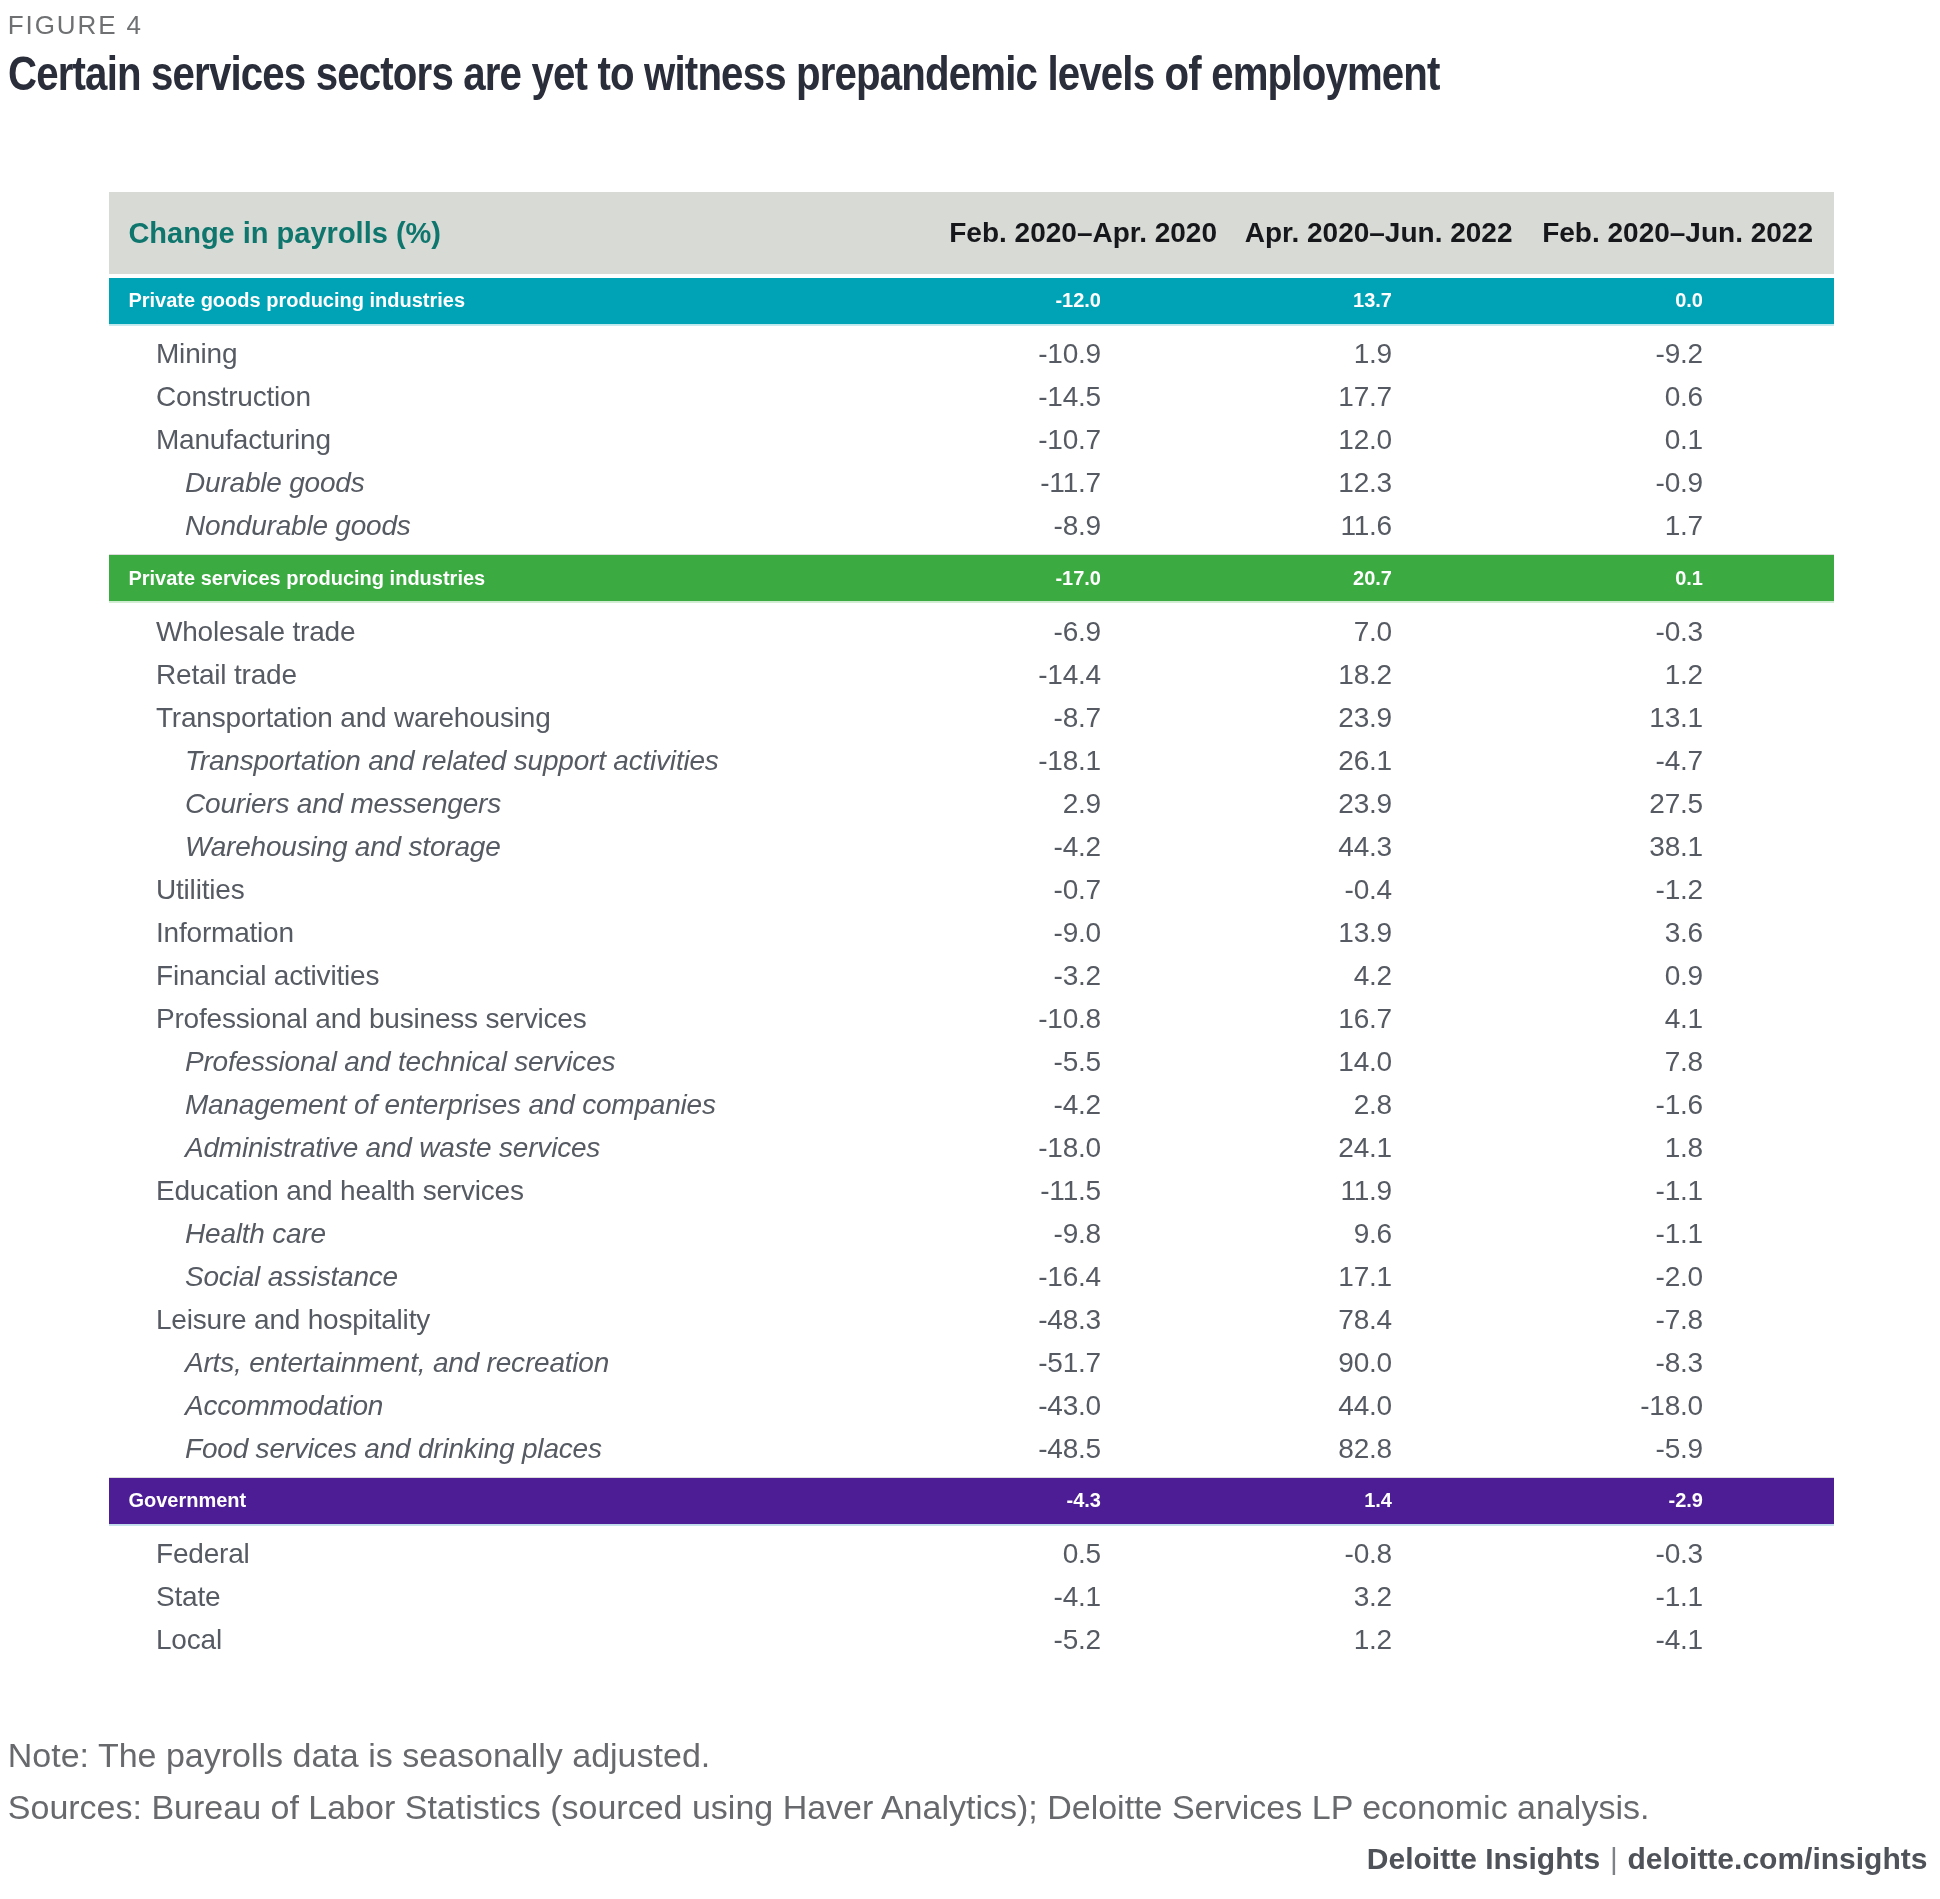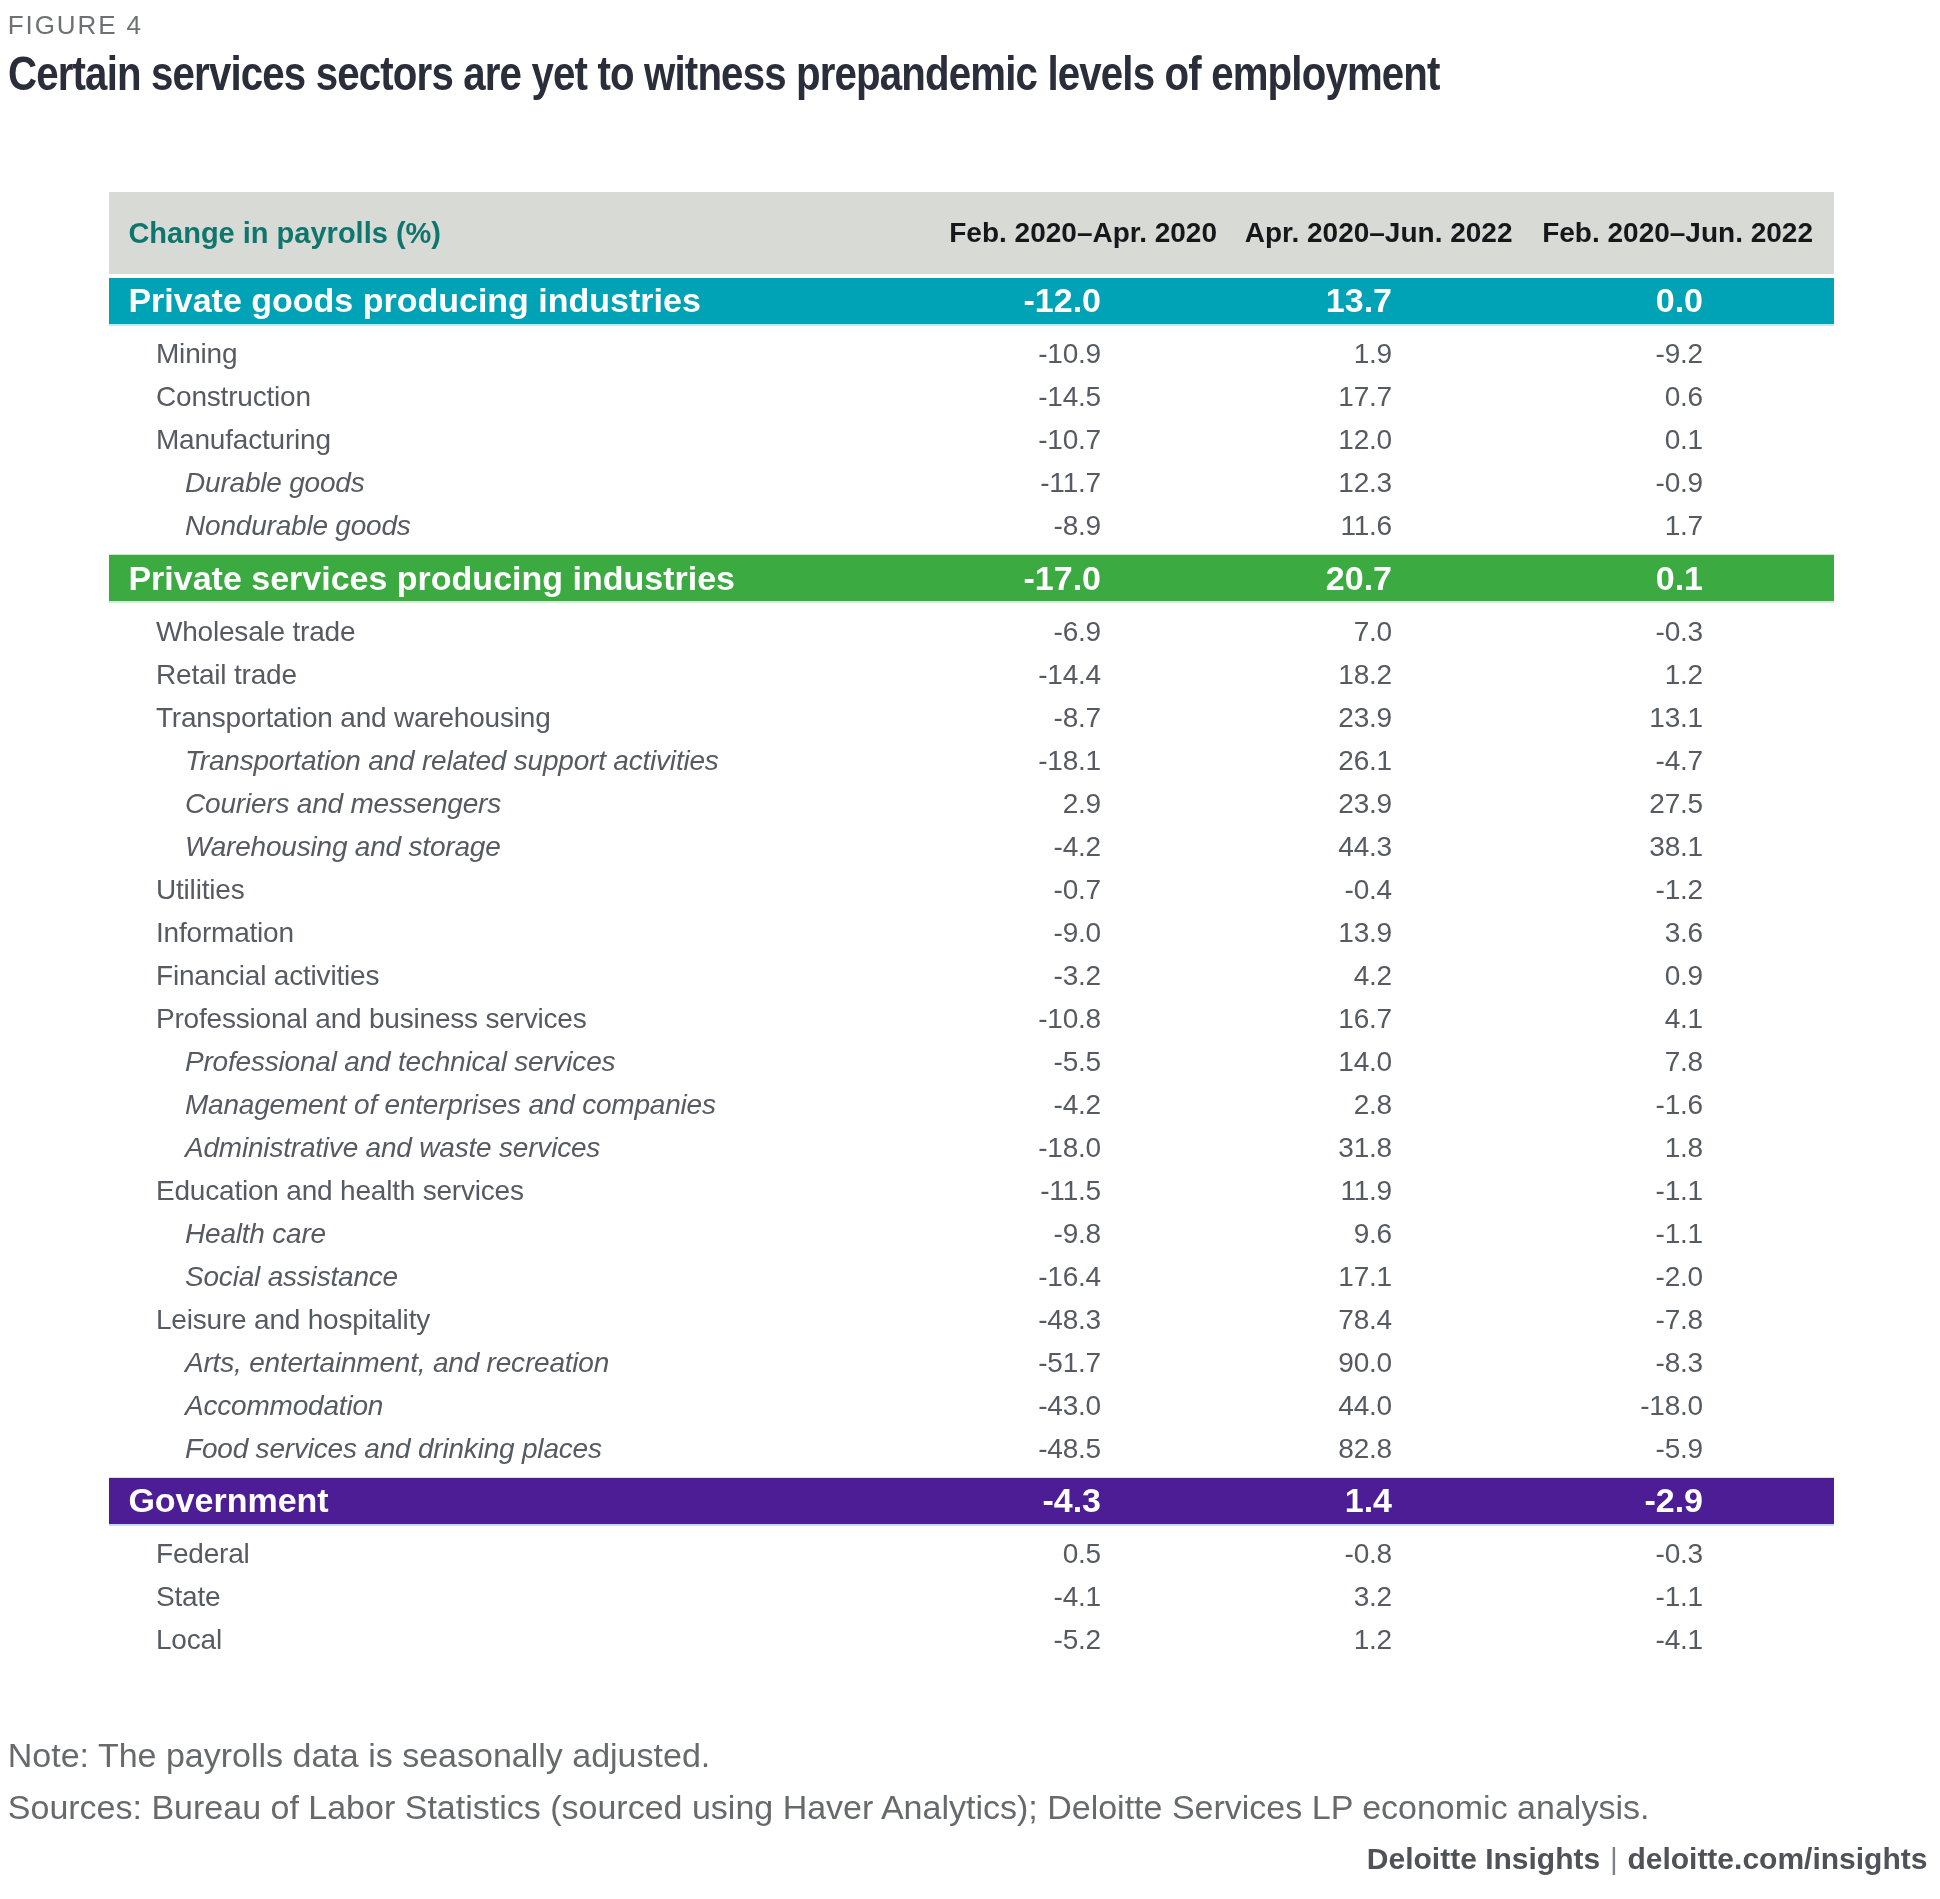--- a/index.html
+++ b/index.html
@@ -21,21 +21,21 @@
   .thead{
     height:82px;background:#D8DAD6;display:flex;align-items:center;margin-bottom:3.9px;
   }
   .thead-label{padding-left:19.4px;font-size:29px;font-weight:700;color:#0f766e;}
   .thead-cols{margin-left:auto;display:flex;gap:17.5px;padding-right:21px;}
   .thead-col{font-size:28px;font-weight:700;color:#15171B;white-space:nowrap;text-align:right;}
   .thead-col:nth-child(1){min-width:291px;}
   .thead-col:nth-child(2){min-width:278px;}
   .thead-col:nth-child(3){min-width:283px;}
   .grid{display:grid;grid-template-columns:1fr 194px 291px 311px 131px;align-items:center;}
-  .band{height:46px;color:#ffffff;font-weight:700;font-size:34px;}
+  .band{height:46px;color:#ffffff;font-weight:700;font-size:20px;}
   .band-label{padding-left:19.4px;}
   .rows{padding:8.7px 0 6.8px;}
   .section:not(:last-child) .rows{border-bottom:1px solid #DCDDDA;}
   .row{height:43px;font-size:28px;color:#565A62;letter-spacing:-0.2px;}
   .label.ind1{padding-left:47px;}
   .label.ind2{padding-left:76px;font-style:italic;}
   .num{text-align:right;white-space:nowrap;}
   .note,.sources{position:absolute;left:7.8px;font-size:34px;color:#67696C;}
   .note{top:1736px;}
   .sources{top:1788px;}
@@ -196,21 +196,21 @@
           <div class="grid row">
             <div class="label ind2">Management of enterprises and companies</div>
             <div class="num">-4.2</div>
             <div class="num">2.8</div>
             <div class="num">-1.6</div>
             <div></div>
           </div>
           <div class="grid row">
             <div class="label ind2">Administrative and waste services</div>
             <div class="num">-18.0</div>
-            <div class="num">31.8</div>
+            <div class="num">24.1</div>
             <div class="num">1.8</div>
             <div></div>
           </div>
           <div class="grid row">
             <div class="label ind1">Education and health services</div>
             <div class="num">-11.5</div>
             <div class="num">11.9</div>
             <div class="num">-1.1</div>
             <div></div>
           </div>

